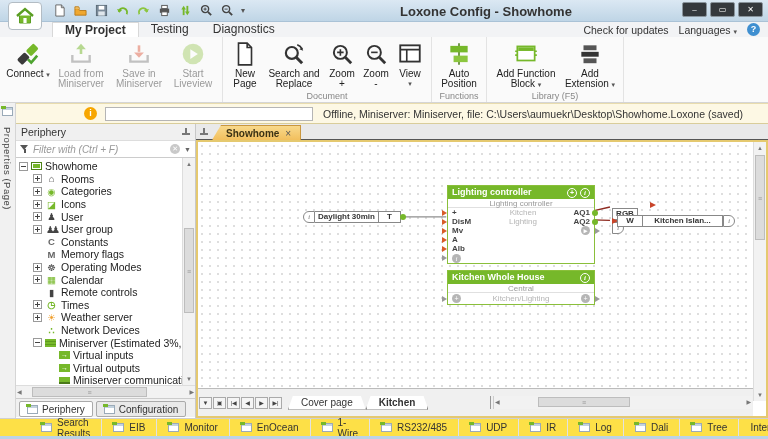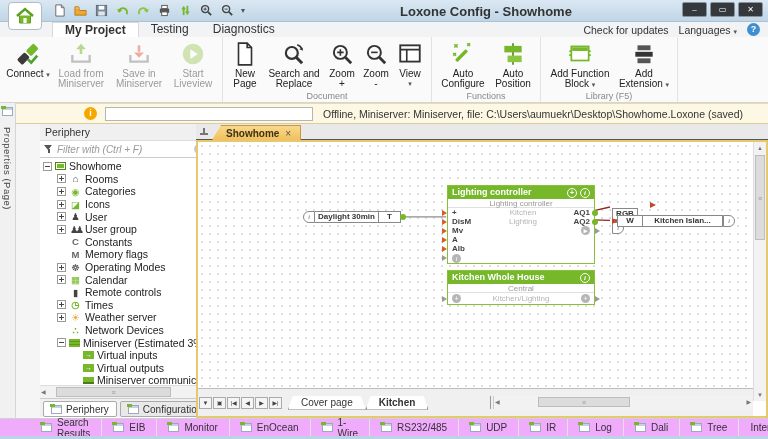--- a/index.html
+++ b/index.html
@@ -51,21 +51,21 @@
   .dock{position:absolute;left:0;top:103px;width:16px;height:315px;background:#f1f1f1;
     border-right:1px solid #d5d5d5;}
   .dock .wicon{position:absolute;left:2px;top:4px;}
   .vtext{position:absolute;left:2px;top:24px;writing-mode:vertical-rl;font-size:9.5px;color:#444;letter-spacing:.5px;}
   
   .wicon{display:inline-block;width:11px;height:9px;border:1px solid #9aaab8;background:#fff;position:relative;flex:none;}
   .wicon::after{content:"";position:absolute;left:-2px;top:-2px;width:5px;height:3px;background:#76b82a;}
   .wicon::before{content:"";position:absolute;left:0;right:0;top:0;height:2px;background:#c3d2de;}
   
   .sidebar{position:absolute;left:16px;top:124px;width:180px;height:294px;background:#fff;
-    border-right:1px solid #c8c8c8;margin-left:24px;}
+    border-right:1px solid #c8c8c8;}
   .shead{height:17px;background:#f0f0f0;border-bottom:1px solid #ddd;display:flex;align-items:center;
     justify-content:space-between;padding:0 5px;font-size:10.5px;color:#333;}
   .pin{width:8px;height:8px;position:relative;flex:none;}
   .pin::before{content:"";position:absolute;left:3px;top:0;width:2px;height:5px;background:#777;}
   .pin::after{content:"";position:absolute;left:0;top:5px;width:8px;height:2px;background:#777;}
   .filter{height:17px;border-bottom:1px solid #ccc;display:flex;align-items:center;padding:0 4px;gap:4px;background:#fff;}
   .funnel{width:9px;height:9px;position:relative;flex:none;}
   .funnel::before{content:"";position:absolute;left:0;top:0;border-left:4.5px solid transparent;
     border-right:4.5px solid transparent;border-top:5px solid #555;}
   .funnel::after{content:"";position:absolute;left:3.5px;top:4px;width:2px;height:4px;background:#555;}
@@ -170,21 +170,21 @@
   .refcap{width:12px;border:1px solid #888;background:#fff;border-radius:6px 0 0 6px;font-weight:normal;
     font-style:italic;font-size:6px;line-height:10px;text-align:center;color:#555;font-family:"Liberation Serif",serif;}
   .refcap.right{border-radius:0 6px 6px 0;}
   .refbox{border:1px solid #888;border-left:none;background:#fff;line-height:10px;text-align:center;
     padding:0 3px;white-space:nowrap;overflow:hidden;}
   .refport{border:1px solid #888;border-left:none;background:#fff;line-height:10px;text-align:center;width:22px;}
   .refdot{width:6px;height:6px;border-radius:50%;background:#76b82a;align-self:center;margin-left:-1px;}
   .reftri{align-self:center;width:0;height:0;border-top:3.5px solid transparent;border-bottom:3.5px solid transparent;
     border-left:6px solid #c9452a;margin-right:-1px;}
   
-  .bottombar{position:absolute;left:0;top:418px;width:768px;height:18px;background:#f0abfc;
+  .bottombar{position:absolute;left:0;top:418px;width:768px;height:18px;background:#fde047;
     border-top:1px solid #d0d0d0;display:flex;align-items:center;padding-left:30px;}
   .btab{display:flex;align-items:center;gap:5px;padding:0 11px;height:100%;border-right:1px solid #e2e2e2;
     font-size:10px;color:#333;}
   .bluestrip{position:absolute;left:0;top:436px;width:768px;height:3px;background:#bcd3e6;}
   svg{display:block;}
 </style>
 </head>
 <body>
 
 <div class="app">
@@ -379,31 +379,20 @@
               <path d="M3 8h18M9 8v11" stroke="#333" stroke-width="1.5"></path>
             </svg>
           </span>
         <div><span>View</span></div>
         <div class="chev">▾</div>
       </div>
       <div class="rglabel">Document</div>
     </div>
 
     <div class="rgroup">
-      <div class="ritem" style="width:54px">
-        <span class="ico">
-            <svg width="26" height="26" viewBox="0 0 24 24">
-              <g transform="rotate(45 12 12)">
-                <rect x="10.5" y="7" width="3.2" height="14" rx="1" fill="#76b82a"></rect>
-              </g>
-              <path d="M4 3l3 3M7 3L4 6M16 2l2.5 2.5M18.5 2L16 4.5M3 11l2.5 2.5M5.5 11L3 13.5" stroke="#76b82a" stroke-width="1.4"></path>
-            </svg>
-          </span>
-        <div>Auto Configure</div>
-      </div>
       <div class="ritem" style="width:46px">
         <span class="ico">
             <svg width="26" height="26" viewBox="0 0 24 24">
               <path d="M12 2v20" stroke="#4a7a1a" stroke-width="1.4"></path>
               <rect x="4" y="4.5" width="16" height="6" fill="#76b82a"></rect>
               <rect x="7" y="13.5" width="13" height="6" fill="#8cc63f"></rect>
             </svg>
           </span>
         <div>Auto Position</div>
       </div>

